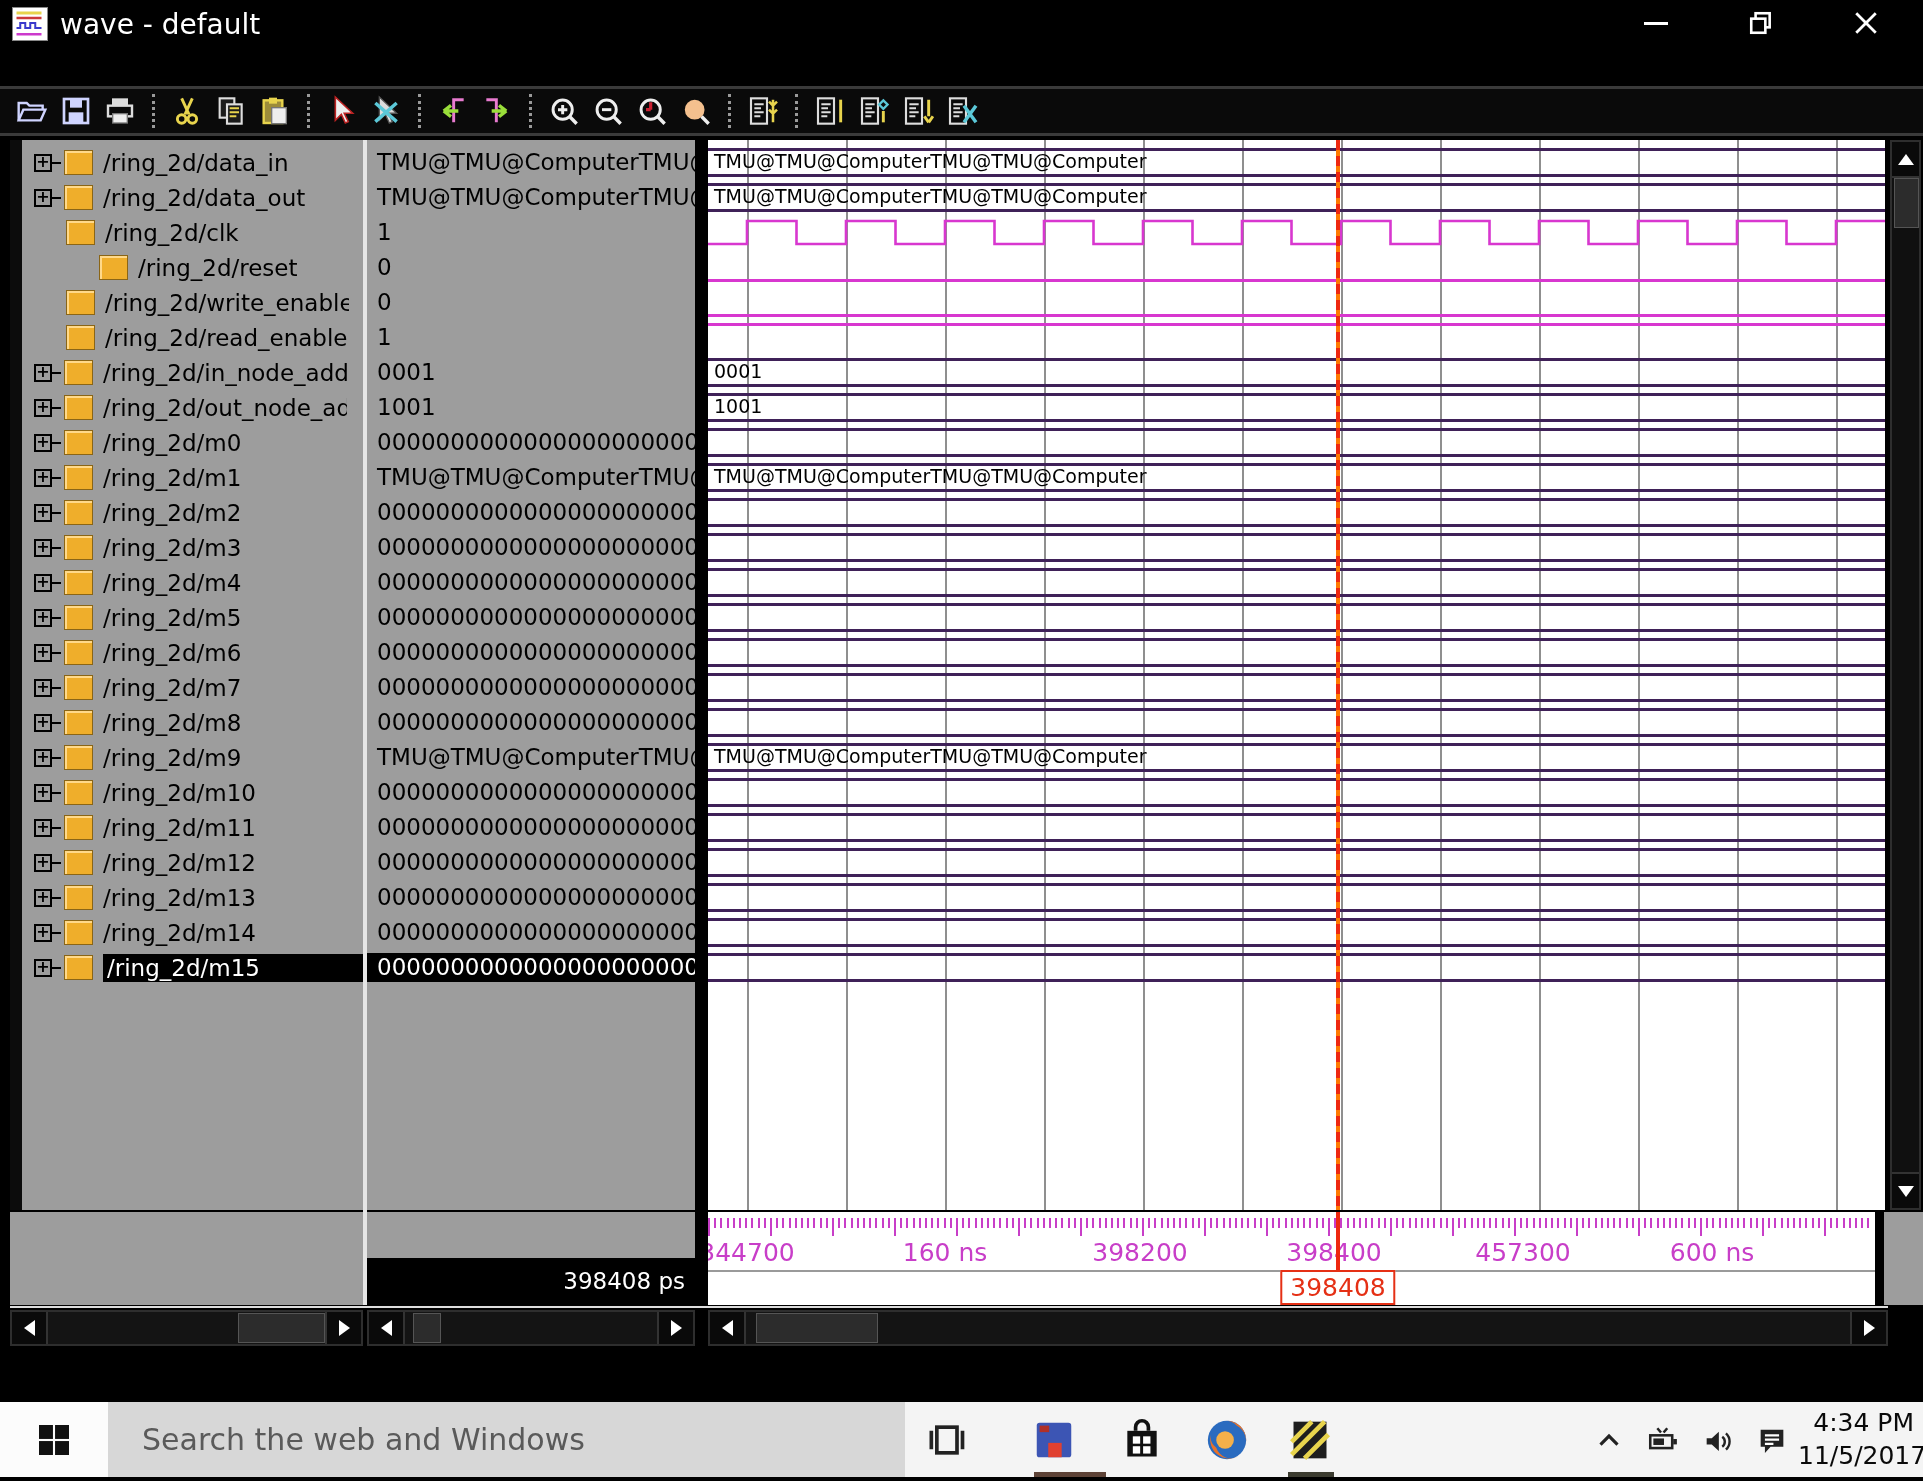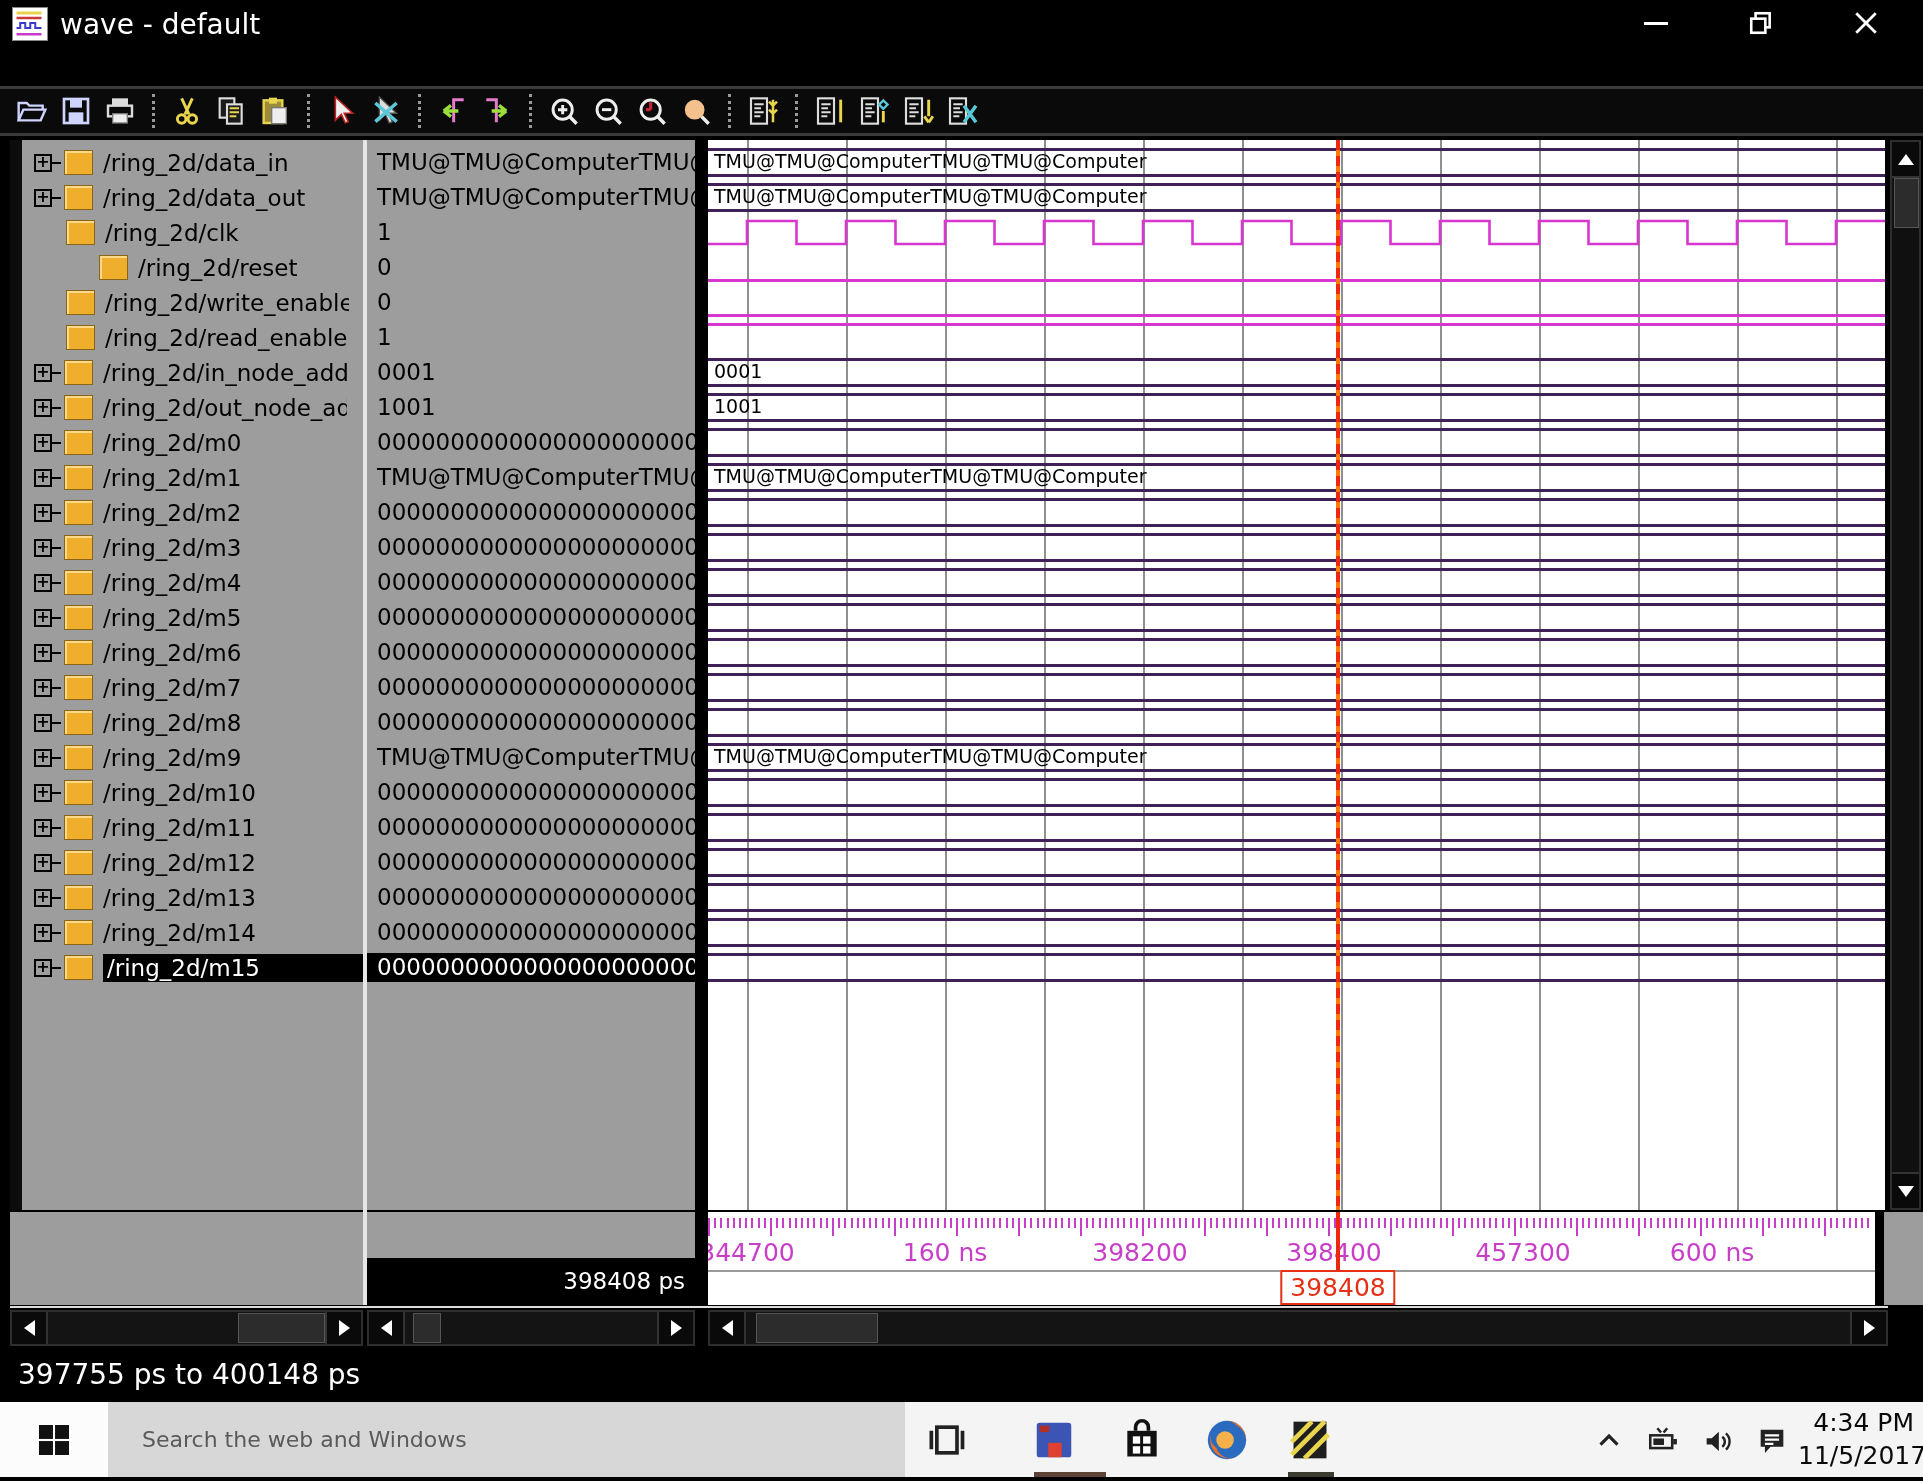--- a/index.html
+++ b/index.html
@@ -79,21 +79,21 @@
   .tri.up{border-left:8px solid transparent;border-right:8px solid transparent;border-bottom:11px solid #fff;}
   .tri.down{border-left:8px solid transparent;border-right:8px solid transparent;border-top:11px solid #fff;}
   
   .statusbar{position:absolute;left:0;top:1348px;width:100%;height:54px;background:#000;color:#fff;
              font-size:28px;line-height:54px;padding-left:18px;box-sizing:border-box;}
   .taskbar{position:absolute;left:0;top:1402px;width:100%;height:75px;background:#f4f4f4;}
   .start-zone{position:absolute;left:0;top:0;width:108px;height:75px;background:#fcfcfc;
               display:flex;align-items:center;justify-content:center;}
   .search-box{position:absolute;left:108px;top:0;width:797px;height:75px;background:#d7d7d7;
               display:flex;align-items:center;}
-  .search-text{margin-left:34px;font-size:22px;color:#5a5a5a;}
+  .search-text{margin-left:34px;font-size:30px;color:#5a5a5a;}
   .tb-app{position:absolute;top:14px;width:48px;height:48px;display:flex;align-items:center;justify-content:center;}
   .app-underline{position:absolute;top:70px;height:5px;}
   .tray-icon{position:absolute;top:22px;width:34px;height:34px;}
   .clock{position:absolute;left:1798px;top:4px;width:116px;text-align:right;font-size:25px;color:#0a0a0a;line-height:33px;}
   .bottom-strip{position:absolute;left:0;top:1477px;width:100%;height:4px;background:#000;}
 </style>
 </head>
 <body>
 
 <div id="root">
@@ -771,21 +771,20 @@
         <div class="tri left"></div>
       </div>
     <div class="sb-track">
         <div class="sb-thumb" style="left:10px;width:120px"></div>
       </div>
     <div class="sb-btn">
         <div class="tri right"></div>
       </div>
   </div>
 
-  <div class="statusbar">397755 ps to 400148 ps</div>
 
   <div class="taskbar">
     <div class="start-zone">
       <svg width="36" height="36" viewBox="0 0 24 24">
         <g fill="#111">
           <rect x="2" y="2" width="9.3" height="9.3"></rect>
             <rect x="12.7" y="2" width="9.3" height="9.3"></rect>
           <rect x="2" y="12.7" width="9.3" height="9.3"></rect>
             <rect x="12.7" y="12.7" width="9.3" height="9.3"></rect>
         </g>

